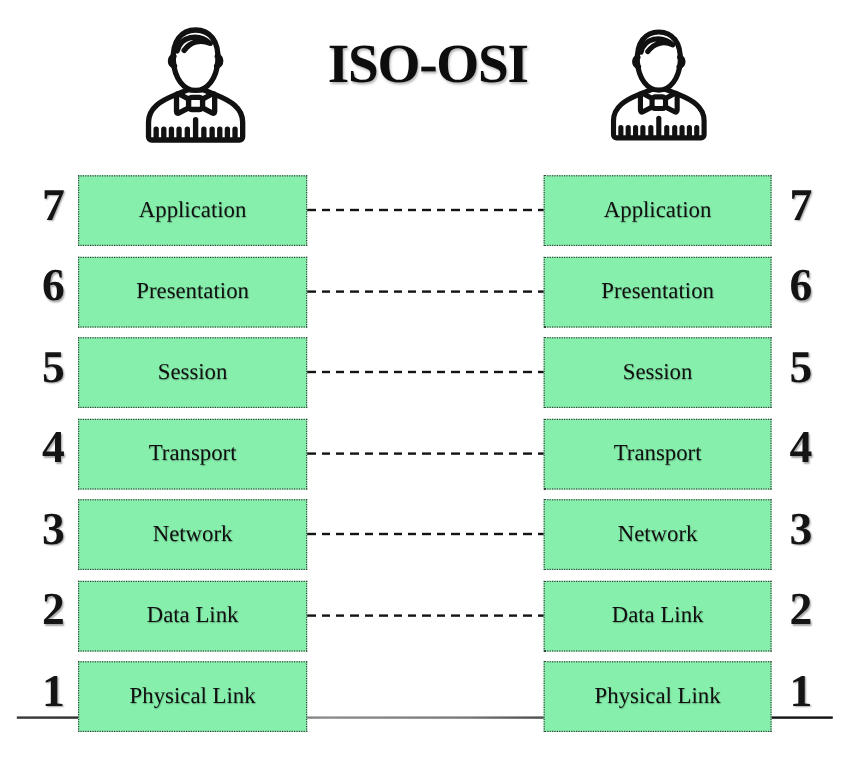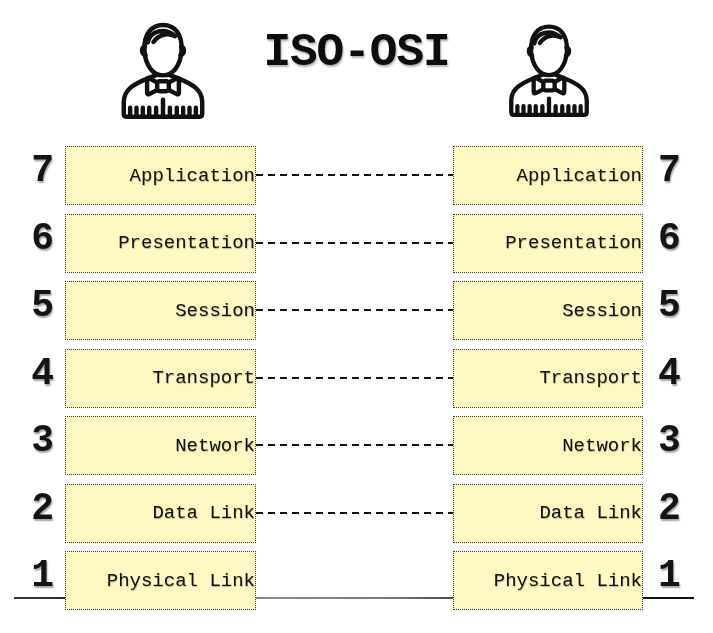--- a/index.html
+++ b/index.html
@@ -1,18 +1,18 @@
 <!DOCTYPE html>
 <html><head>
 <meta charset="utf-8">
 <style>
   html,body{margin:0;padding:0;background:#fff;}
   .canvas{
     position:relative;width:713px;height:633px;background:#ffffff;overflow:hidden;
-    font-family:Liberation Mono, monospace;
+    font-family:Liberation Serif, serif;
   }
   .person-icon{position:absolute;top:16px;width:108px;height:106px;}
   .person-icon.left{left:109px;}
   .person-icon.right{left:497px;top:18px;width:104px;height:102px;}
   .title{
     position:absolute;top:24px;left:0;width:100%;text-align:center;
     font-size:46px;font-weight:bold;letter-spacing:-1px;line-height:58px;color:#0d0d0d;
     text-shadow:1px 2px 2px rgba(0,0,0,0.30);
   }
   .baseline{
@@ -21,22 +21,22 @@
   }
   .rows{position:absolute;top:146px;left:0;width:713px;display:flex;flex-direction:column;gap:8.5px;z-index:2;}
   .row{display:flex;height:59px;}
   .num{
     font-size:38px;font-weight:bold;color:#141414;display:flex;align-items:center;
     text-shadow:1px 1.5px 1.5px rgba(0,0,0,0.35);transform:translateY(-5px);box-sizing:border-box;
   }
   .numL{width:65px;justify-content:flex-end;padding-right:11px;}
   .numR{width:70px;justify-content:flex-start;padding-left:15px;}
   .box{
-    width:191px;background:#fef9c3;border:1px dotted #3d3d3d;box-sizing:border-box;
-    display:flex;align-items:center;justify-content:flex-end;
+    width:191px;background:#86efac;border:1px dotted #3d3d3d;box-sizing:border-box;
+    display:flex;align-items:center;justify-content:center;
   }
   .boxR{width:190px;}
   .lbl{font-size:19px;color:#101010;text-shadow:0.5px 1px 1px rgba(0,0,0,0.28);white-space:nowrap;}
   .conn{width:197px;position:relative;}
   .dash{
     position:absolute;top:28px;left:0;width:100%;height:2.2px;
     background:repeating-linear-gradient(90deg,#141414 0,#141414 7px,transparent 7px,transparent 12px);
   }
 </style>
 </head>

